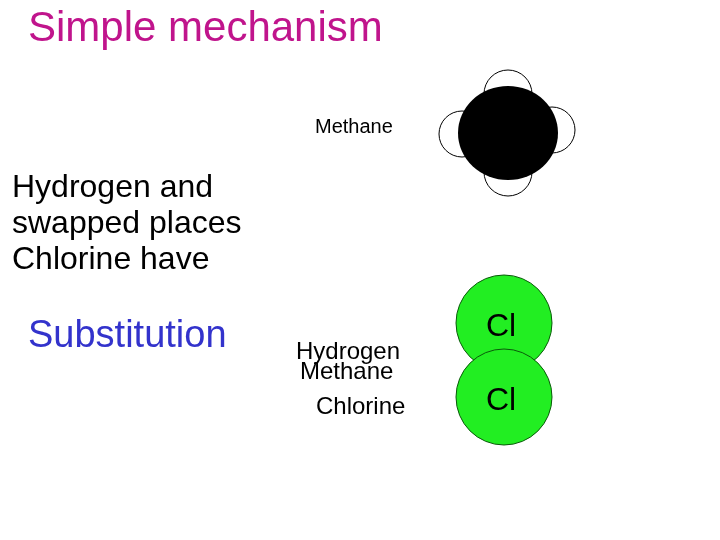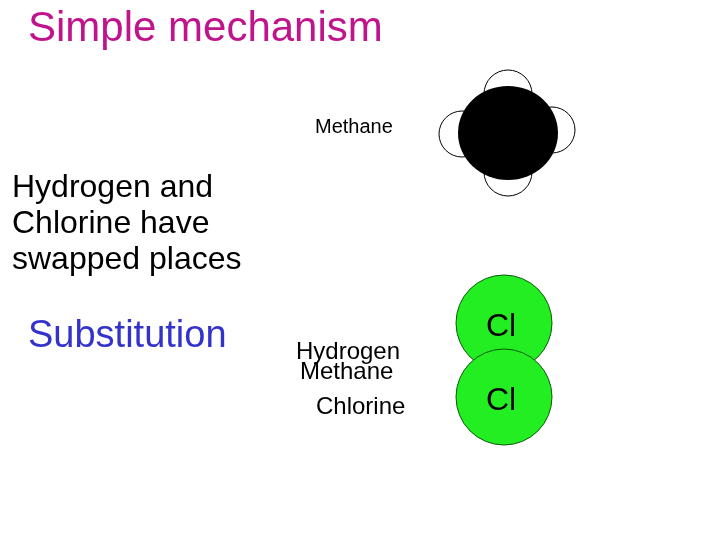--- a/index.html
+++ b/index.html
@@ -20,22 +20,22 @@
 </style>
 </head>
 <body>
 
 <div id="title" class="abs">Simple mechanism</div>
 
 <div id="methane-label" class="abs">Methane</div>
 
 <div id="desc" class="abs">
   <div>Hydrogen and</div>
+  <div>swapped places</div>
   <div>Chlorine have</div>
-  <div>swapped places</div>
 </div>
 
 <div id="sub" class="abs">Substitution</div>
 
 <div id="lbl-h" class="abs mol-label">Hydrogen</div>
 <div id="lbl-cl" class="abs mol-label">Chlorine</div>
 <div id="lbl-cld" class="abs mol-label">Methane</div>
 
 <svg width="720" height="540" viewBox="0 0 720 540">
 

